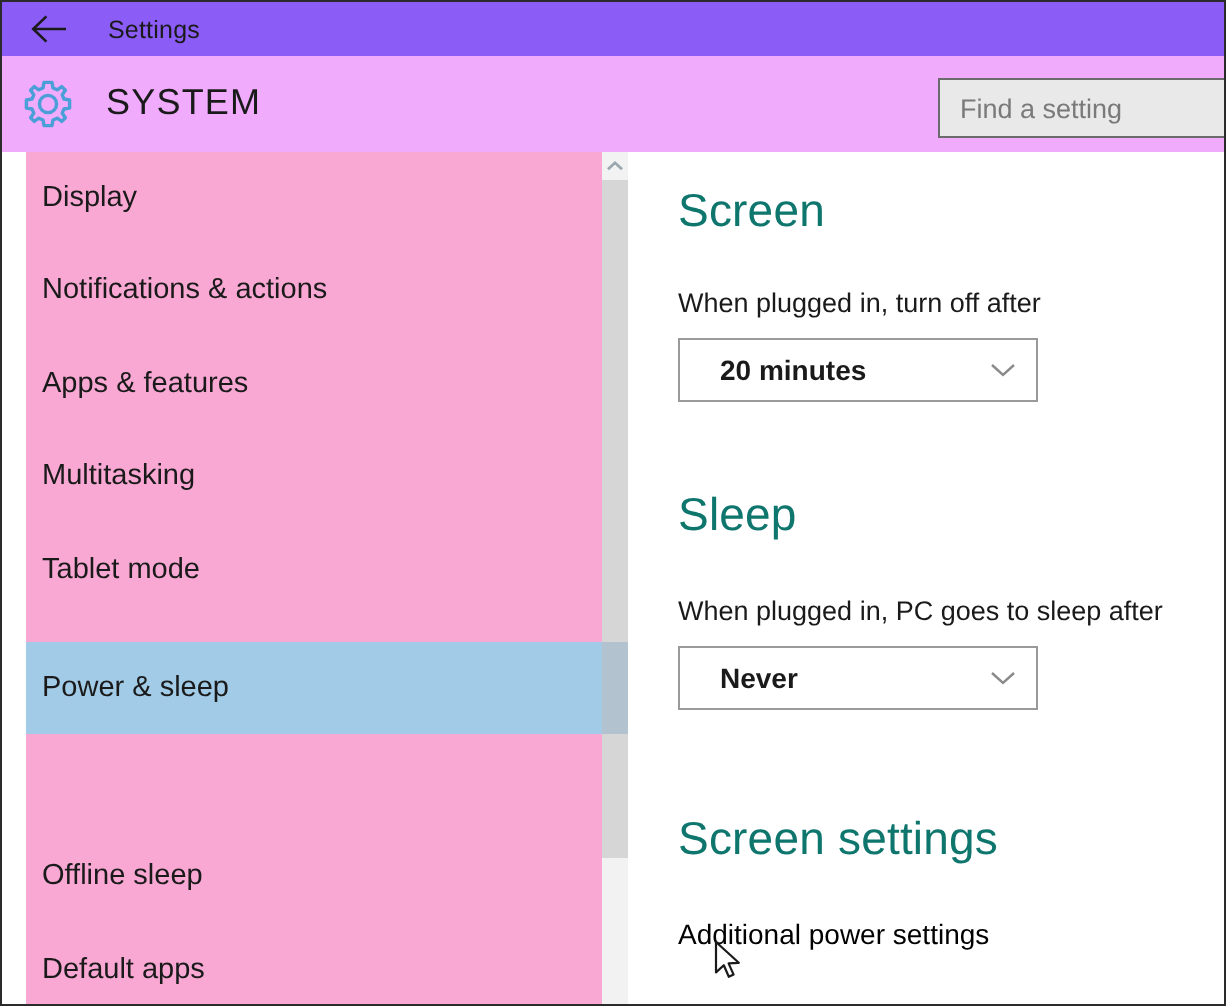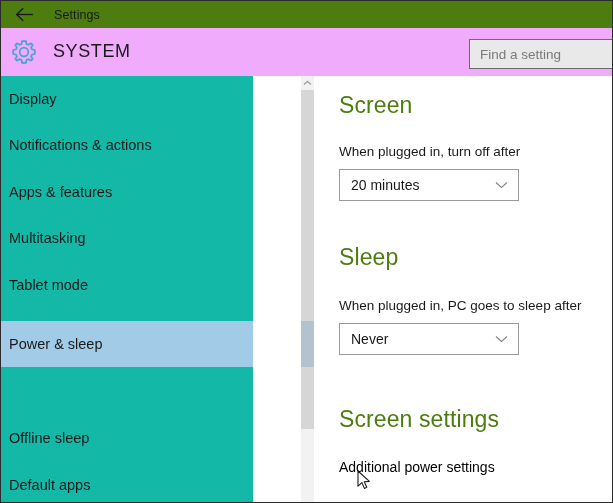--- a/index.html
+++ b/index.html
@@ -21,21 +21,21 @@
     background: #ffffff;
     overflow: hidden;
   }
 
   
   .titlebar {
     position: absolute;
     left: 0; top: 0;
     width: 611px;
     height: 27px;
-    background: #4d7c0f;
+    background: #8b5cf6;
     display: flex;
     align-items: center;
   }
   .back-button {
     width: 46px;
     height: 27px;
     display: flex;
     align-items: center;
     justify-content: center;
   }
@@ -94,25 +94,25 @@
     padding: 0 0 0 10px;
   }
   .search-box input::placeholder {
     color: #7a7a7a;
     opacity: 1;
   }
 
   
   .sidebar {
     position: absolute;
-    left: 0;
+    left: 12px;
     top: 75px;
-    width: 252px;
+    width: 300px;
     height: 427px;
-    background: #14b8a6;
+    background: #f9a8d4;
     overflow: hidden;
   }
   .nav-item {
     position: absolute;
     left: 0;
     width: 300px;
     height: 46px;
     display: flex;
     align-items: center;
     box-sizing: border-box;
@@ -163,42 +163,43 @@
     width: 298px;
     height: 427px;
     background: #ffffff;
     overflow: hidden;
   }
   .section-heading {
     position: absolute;
     left: 25px;
     font-size: 23px;
     font-weight: normal;
-    color: #4d7c0f;
+    color: #0f766e;
     margin: 0;
     letter-spacing: .1px;
   }
   .field-label {
     position: absolute;
     left: 25px;
     font-size: 13.5px;
     color: #1a1a1a;
   }
   .dropdown {
     position: absolute;
     left: 25px;
     width: 180px;
     height: 32px;
     box-sizing: border-box;
     border: 1px solid #9a9a9a;
     background: #ffffff;
     display: flex;
     align-items: center;
     justify-content: space-between;
-    padding: 0 10px 0 11px;
+    padding: 0 10px 0 20px;
+    font-weight: bold;
   }
   .dropdown-value {
     font-size: 14px;
     color: #1a1a1a;
   }
   .dropdown-chevron svg { display: block; }
   .link {
     position: absolute;
     left: 25px;
     font-size: 14px;

